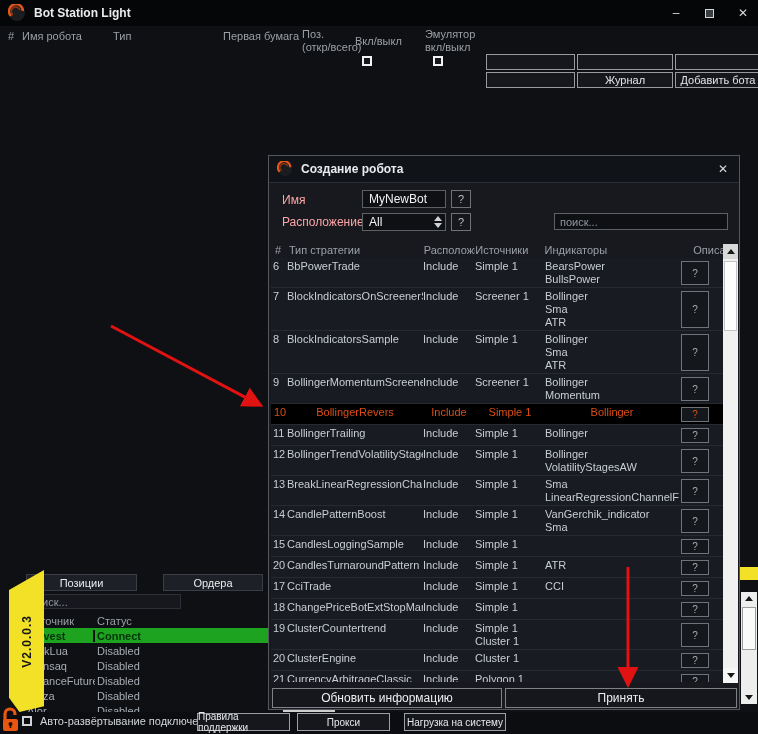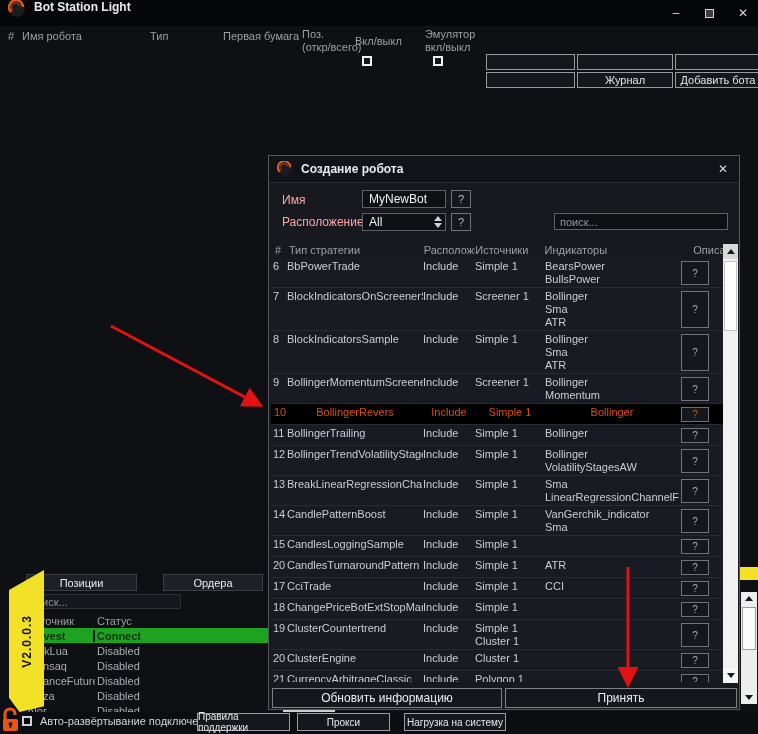--- a/index.html
+++ b/index.html
@@ -1,19 +1,19 @@
 <!DOCTYPE html>
 <html><head>
 <meta charset="utf-8">
 <style>
   html,body{margin:0;padding:0;background:#000;}
   *{box-sizing:border-box;font-family:"Liberation Sans",sans-serif;}
   .window{position:relative;width:758px;height:734px;background:#0e1013;overflow:hidden;color:#d4d7da;}
   
-  .titlebar{position:absolute;left:0;top:0;width:758px;height:26px;background:#050607;display:flex;align-items:flex-start;}
+  .titlebar{position:absolute;left:0;top:0;width:758px;height:26px;background:#050607;display:flex;align-items:center;}
   .logo{width:18px;height:18px;margin-left:8px;}
   .win-title{margin-left:8px;font-size:12px;font-weight:bold;color:#e9ebed;}
   .win-controls{position:absolute;right:6px;top:0;height:26px;display:flex;align-items:center;gap:16px;}
   .wc{width:18px;height:16px;color:#d5d8db;font-size:12px;text-align:center;line-height:16px;cursor:default;}
   .wc-max{width:9px;height:9px;border:1.5px solid #d5d8db;background:#3a3d41;margin:0 4px;}
   
   .mh{position:absolute;font-size:11px;color:#9aa0a6;white-space:nowrap;}
   .hdr-check{position:absolute;width:10px;height:10px;border:2px solid #f2f3f4;background:#15171b;}
   
   .btn-grid{position:absolute;left:486px;top:54px;width:271px;display:grid;grid-template-columns:89px 96px 86px;grid-auto-rows:16px;gap:2px;}
@@ -101,21 +101,21 @@
     <span class="win-title">Bot Station Light</span>
     <div class="win-controls">
       <div class="wc">–</div>
       <div class="wc-max"></div>
       <div class="wc">✕</div>
     </div>
   </div>
 
   <div class="mh" style="left:8px;top:30px;">#</div>
   <div class="mh" style="left:22px;top:30px;">Имя робота</div>
-  <div class="mh" style="left:113px;top:30px;margin-left:37px;">Тип</div>
+  <div class="mh" style="left:113px;top:30px;">Тип</div>
   <div class="mh" style="left:223px;top:30px;">Первая бумага</div>
   <div class="mh" style="left:302px;top:28px;">Поз.</div>
   <div class="mh" style="left:302px;top:41px;">(откр/всего)</div>
   <div class="mh" style="left:355px;top:35px;">Вкл/выкл</div>
   <div class="mh" style="left:425px;top:28px;">Эмулятор</div>
   <div class="mh" style="left:425px;top:41px;">вкл/выкл</div>
   <div class="hdr-check" style="left:362px;top:56px;"></div>
   <div class="hdr-check" style="left:433px;top:56px;"></div>
 
   <div class="btn-grid">

